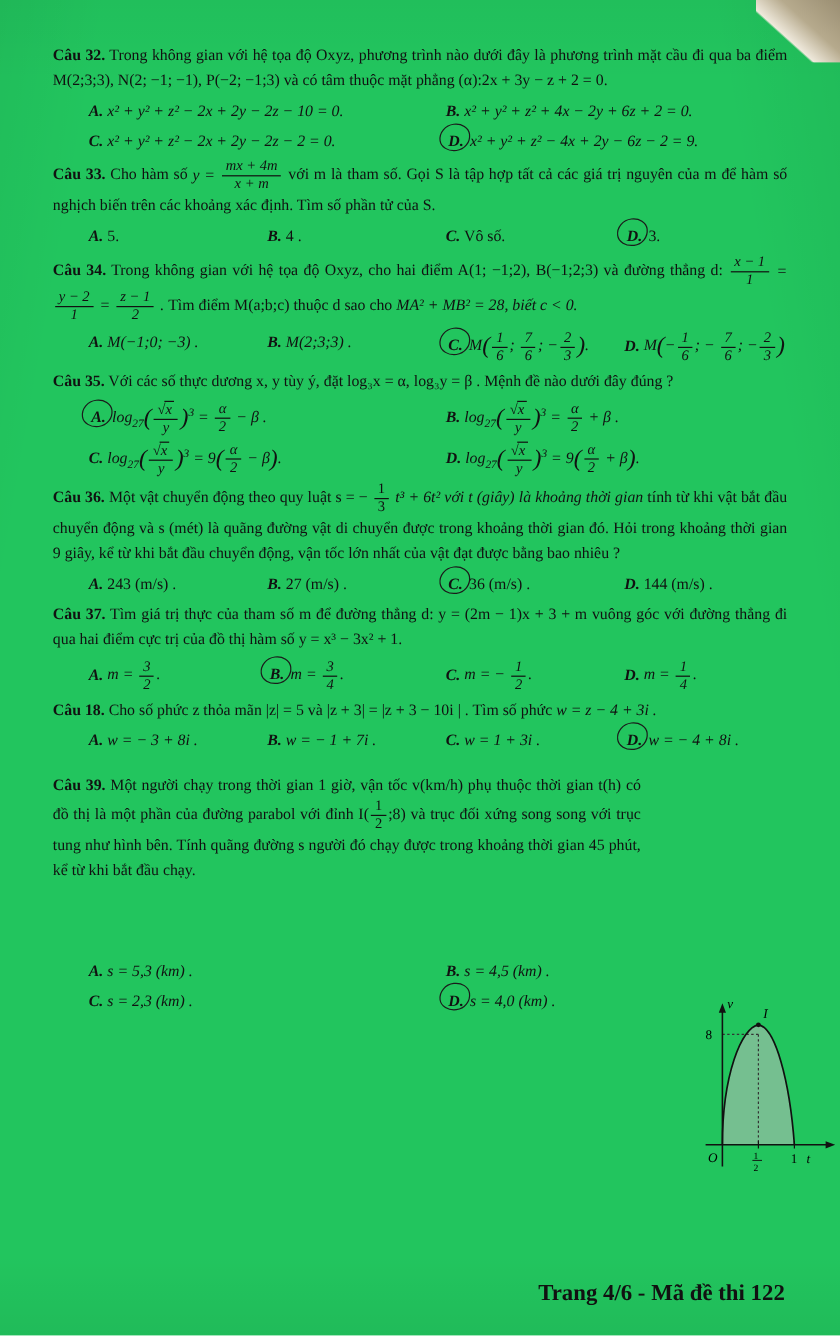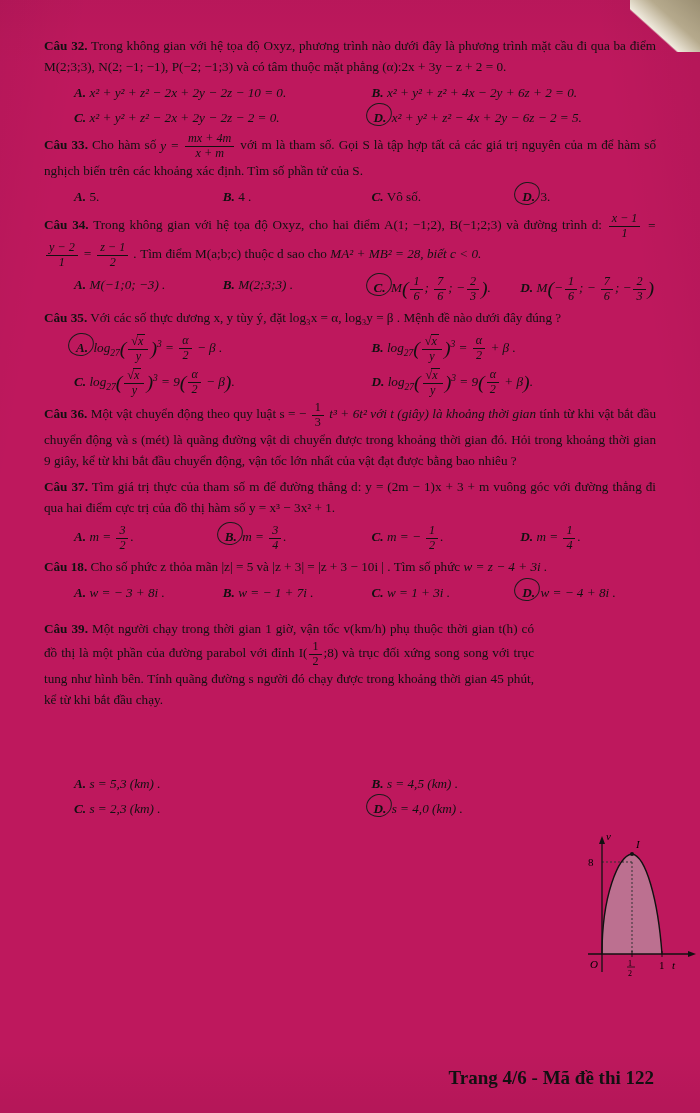--- a/index.html
+++ b/index.html
@@ -7,21 +7,21 @@
     padding: 0;
     background: #ffffff;
   }
   body {
     font-family: "Liberation Serif", serif;
   }
   .page {
     position: relative;
     width: 700px;
     height: 1113px;
-    background: #be185d;
+    background: #22c55e;
     overflow: hidden;
     color: #111;
   }
   
   .scan-tint {
     position: absolute;
     inset: 0;
     background:
       linear-gradient(100deg, rgba(0,0,0,0.045) 0%, rgba(0,0,0,0.0) 10%),
       linear-gradient(260deg, rgba(0,0,0,0.05) 0%, rgba(0,0,0,0.0) 12%),
@@ -153,21 +153,21 @@
         <span class="it">x² + y² + z² + 4x − 2y + 6z + 2 = 0.</span>
       </div>
     </div>
     <div class="choices two indent">
       <div class="ch">
         <span class="lt">C.</span>
         <span class="it">x² + y² + z² − 2x + 2y − 2z − 2 = 0.</span>
       </div>
       <div class="ch">
         <span class="lt circled">D.</span>
-        <span class="it">x² + y² + z² − 4x + 2y − 6z − 2 = 5.</span>
+        <span class="it">x² + y² + z² − 4x + 2y − 6z − 2 = 9.</span>
       </div>
     </div>
 
     <div class="q">
       <span class="qlabel">Câu 33.</span>
       <span>Cho hàm số</span>
       <span class="it">y =
         <span class="frac">
           <span class="n">mx + 4m</span><span class="d">x + m</span>
         </span>
@@ -190,21 +190,21 @@
       </div>
       <div class="ch">
         <span class="lt circled">D.</span>
         <span>3.</span>
       </div>
     </div>
 
     <div class="q">
       <span class="qlabel">Câu 34.</span>
       <span>Trong không gian với hệ tọa độ Oxyz, cho hai điểm A(1; −1;2), B(−1;2;3) và</span>
-      <span>đường trình d:</span>
+      <span>đường thẳng d:</span>
       <span class="it">
         <span class="frac"><span class="n">x − 1</span><span class="d">1</span></span> =
         <span class="frac"><span class="n">y − 2</span><span class="d">1</span></span> =
         <span class="frac"><span class="n">z − 1</span><span class="d">2</span></span> .
       </span>
       <span>Tìm điểm M(a;b;c) thuộc d sao cho</span>
       <span class="it">MA² + MB² = 28, biết c &lt; 0.</span>
     </div>
     <div class="choices four indent">
       <div class="ch">
@@ -254,20 +254,38 @@
     </div>
 
     <div class="q">
       <span class="qlabel">Câu 36.</span>
       <span>Một vật chuyển động theo quy luật s = −</span>
       <span class="frac"><span class="n">1</span><span class="d">3</span></span>
       <span class="it">t³ + 6t² với t (giây) là khoảng thời gian</span>
       <span>tính từ khi vật bắt đầu chuyển động và s (mét) là quãng đường vật di chuyển được trong khoảng</span>
       <span>thời gian đó. Hỏi trong khoảng thời gian 9 giây, kể từ khi bắt đầu chuyển động, vận tốc lớn nhất</span>
       <span>của vật đạt được bằng bao nhiêu ?</span>
+    </div>
+    <div class="choices four indent">
+      <div class="ch">
+        <span class="lt">A.</span>
+        <span>243 (m/s) .</span>
+      </div>
+      <div class="ch">
+        <span class="lt">B.</span>
+        <span>27 (m/s) .</span>
+      </div>
+      <div class="ch">
+        <span class="lt circled">C.</span>
+        <span>36 (m/s) .</span>
+      </div>
+      <div class="ch">
+        <span class="lt">D.</span>
+        <span>144 (m/s) .</span>
+      </div>
     </div>
 
     <div class="q">
       <span class="qlabel">Câu 37.</span>
       <span>Tìm giá trị thực của tham số m để đường thẳng d: y = (2m − 1)x + 3 + m vuông góc</span>
       <span>với đường thẳng đi qua hai điểm cực trị của đồ thị hàm số y = x³ − 3x² + 1.</span>
     </div>
     <div class="choices four indent">
       <div class="ch">
         <span class="lt">A.</span>

